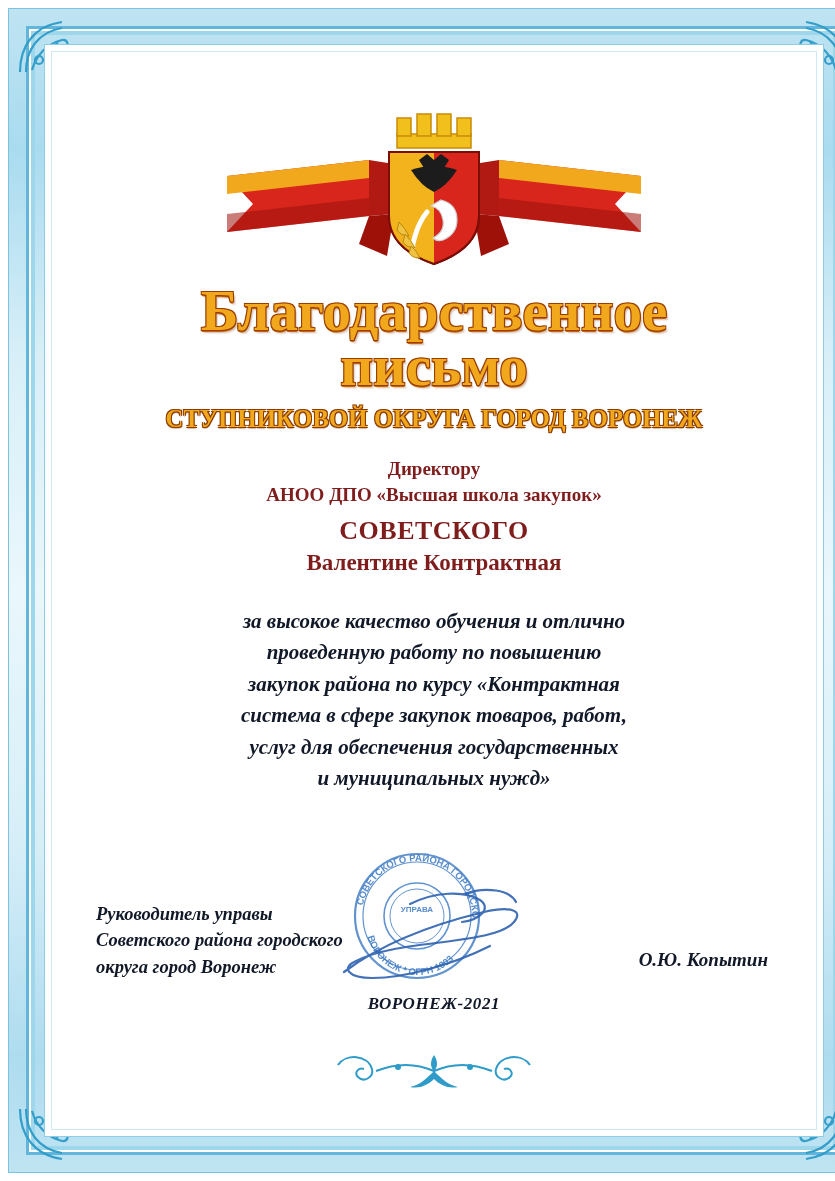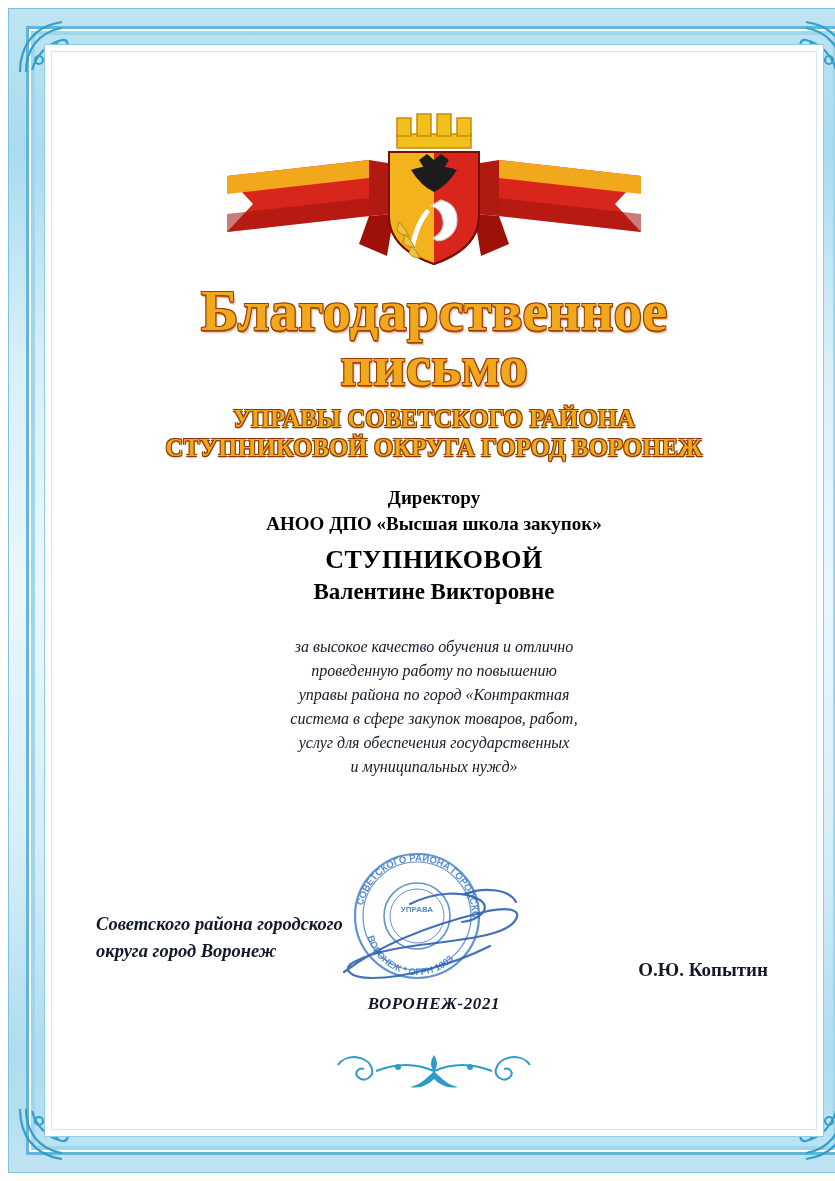--- a/index.html
+++ b/index.html
@@ -110,21 +110,21 @@
        1px -1px 0 #8e3a00,
       -1px  1px 0 #8e3a00,
        1px  1px 0 #8e3a00,
        0 2px 1px rgba(120,50,0,.35);
     letter-spacing: .2px;
   }
   .subtitle span { display: block; }
 
   .recipient {
     margin-top: 22px;
-    color: #000000;
+    color: #7f1d1d;
   }
   .recipient .role {
     font-size: 19px;
     font-weight: bold;
     line-height: 1.35;
   }
   .recipient .org {
     font-size: 19px;
     font-weight: bold;
     line-height: 1.35;
@@ -137,23 +137,23 @@
   }
   .recipient .name {
     margin-top: 4px;
     font-size: 23px;
     font-weight: bold;
   }
 
   .body-text {
     margin-top: 30px;
     width: 560px;
-    font-size: 16px;
+    font-size: 21px;
     font-style: italic;
-    font-weight: normal;
+    font-weight: bold;
     line-height: 1.50;
     color: #111827;
   }
   .body-text span { display: block; }
 
   .signature-block {
     position: absolute;
     left: 22px;
     right: 22px;
     bottom: 148px;
@@ -166,20 +166,21 @@
     font-size: 18.5px;
     font-style: italic;
     font-weight: bold;
     line-height: 1.45;
     color: #111827;
     padding-left: 22px;
   }
   .signer-title span { display: block; }
   .signer-name {
     font-size: 19px;
+    font-style: italic;
     font-weight: bold;
     color: #111827;
     padding-top: 48px;
     padding-right: 26px;
     white-space: nowrap;
     margin-left: 19px;
   }
 
   
   .stamp {
@@ -309,35 +310,34 @@
         </g>
       </svg>
     </div>
 
     <div class="title-main">
       <span>Благодарственное</span>
       <span class="line2">письмо</span>
     </div>
 
     <div class="subtitle">
-      <span>УПРАВЫ СОВЕТСКОГО РАЙОНА</span>
       <span>СТУПНИКОВОЙ ОКРУГА ГОРОД ВОРОНЕЖ</span>
     </div>
 
     <div class="recipient">
       <div class="role">Директору</div>
       <div class="org">АНОО ДПО «Высшая школа закупок»</div>
-      <div class="surname">СТУПНИКОВОЙ</div>
-      <div class="name">Валентине Викторовне</div>
+      <div class="surname">СОВЕТСКОГО</div>
+      <div class="name">Валентине Контрактная</div>
     </div>
 
     <div class="body-text">
       <span>за высокое качество обучения и отлично</span>
       <span>проведенную работу по повышению</span>
-      <span>управы района по город «Контрактная</span>
+      <span>закупок района по курсу «Контрактная</span>
       <span>система в сфере закупок товаров, работ,</span>
       <span>услуг для обеспечения государственных</span>
       <span>и муниципальных нужд»</span>
     </div>
 
     <div class="stamp">
       <svg viewBox="0 0 230 165">
         <g stroke="#3b79c4" fill="none" opacity=".8">
           <circle cx="103" cy="70" r="62" stroke-width="2.2"></circle>
           <circle cx="103" cy="70" r="54" stroke-width="1.2"></circle>
@@ -359,20 +359,21 @@
         <g stroke="#2f62b0" fill="none" stroke-width="2.2" stroke-linecap="round" opacity=".9">
           <path d="M30 126 C70 96 120 78 170 66 C196 60 210 64 200 76 C190 88 160 92 130 96 C96 100 62 104 40 116 C28 122 34 132 58 132 C92 132 140 118 176 100"></path>
           <path d="M96 58 C120 46 150 44 166 54 C178 62 166 74 148 76"></path>
           <path d="M150 48 C172 40 196 44 202 56"></path>
         </g>
       </svg>
     </div>
 
     <div class="signature-block">
       <div class="signer-title">
+        <span>Руководитель управы</span>
         <span>Советского  района  городского</span>
         <span>округа  город  Воронеж</span>
       </div>
       <div class="signer-name">О.Ю. Копытин</div>
     </div>
 
     <div class="city-year">ВОРОНЕЖ-2021</div>
 
     <div class="flourish">
       <svg viewBox="0 0 220 52" fill="none" stroke="currentColor" stroke-width="2">

